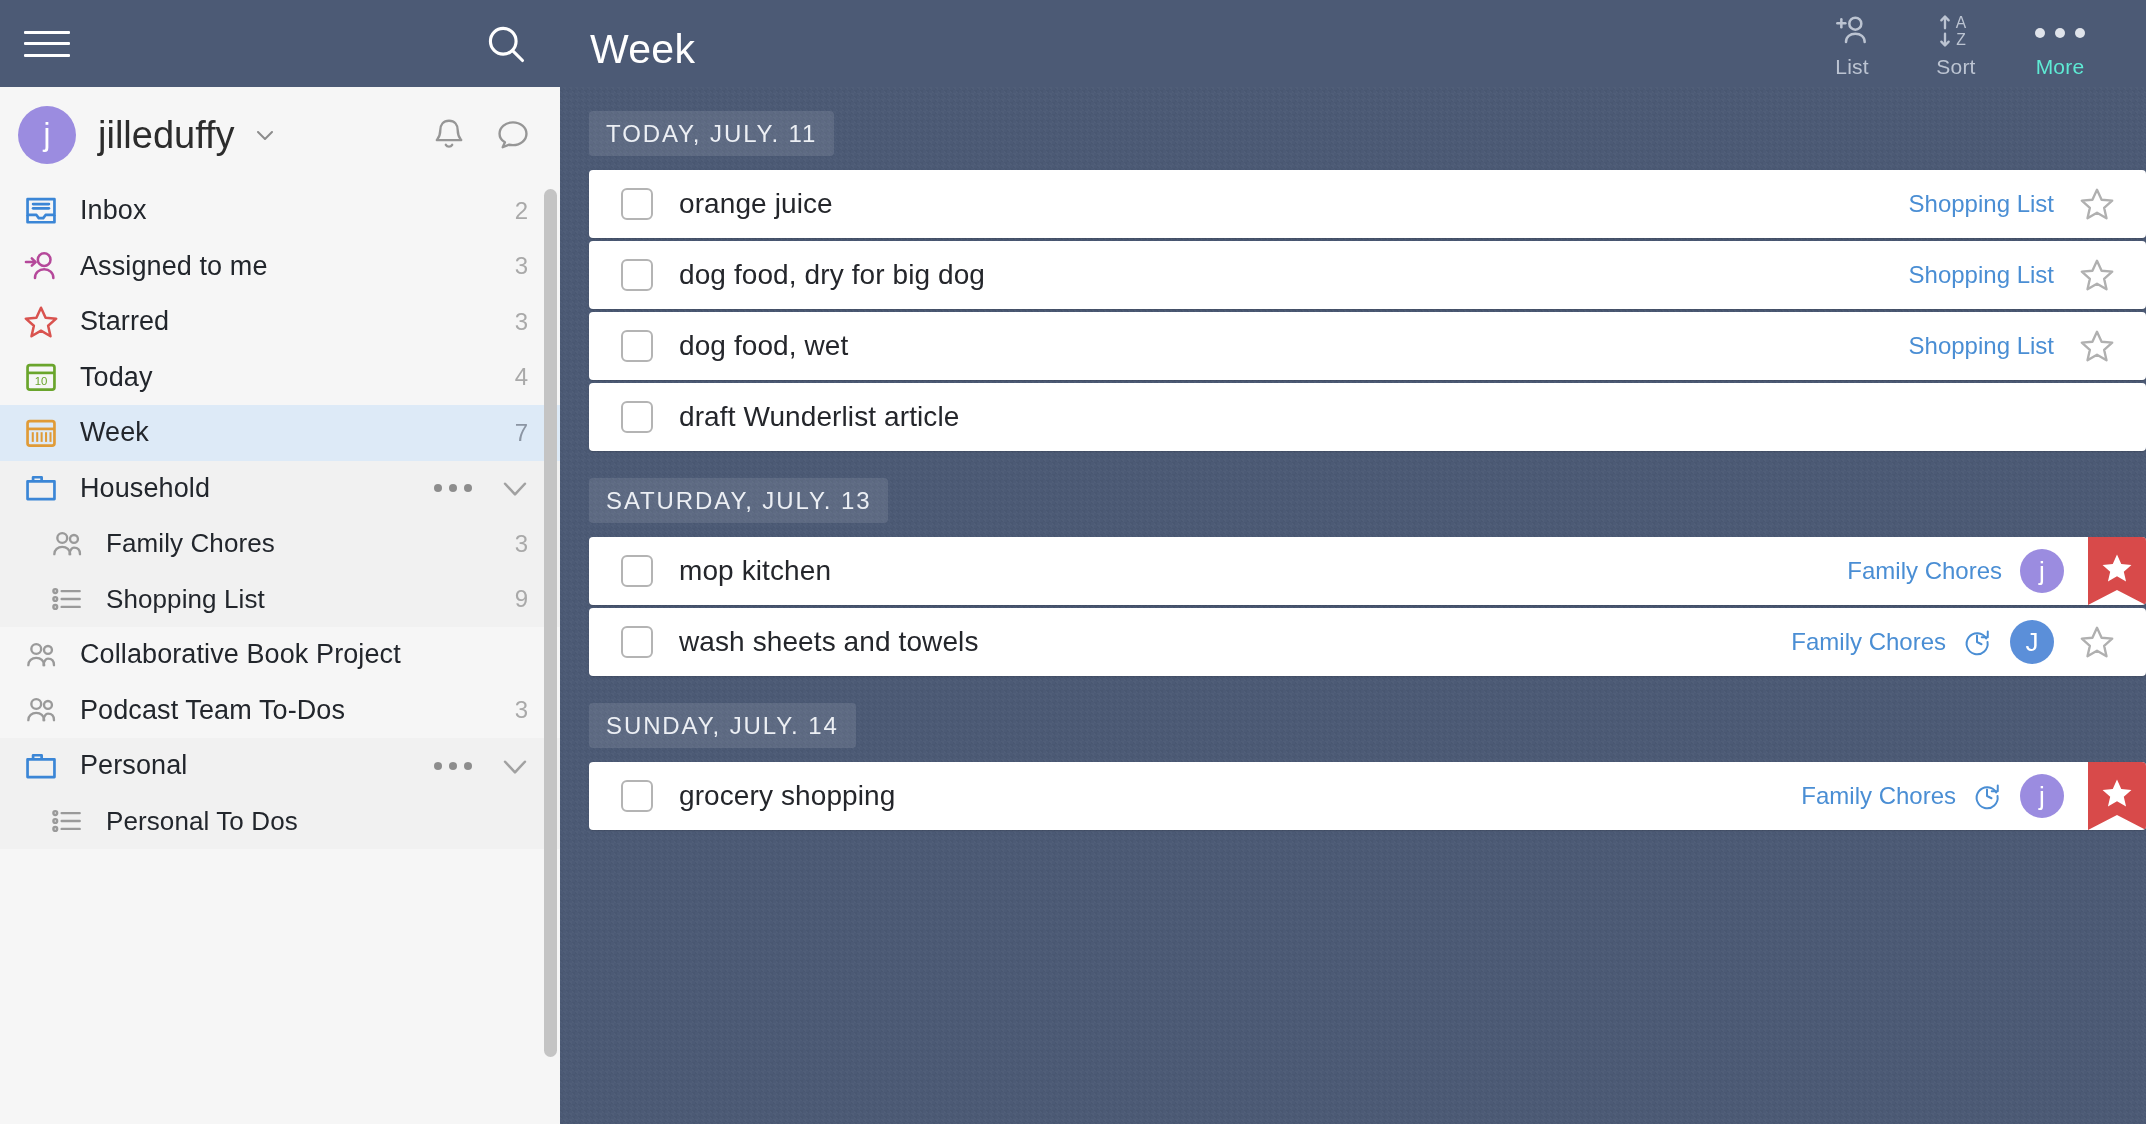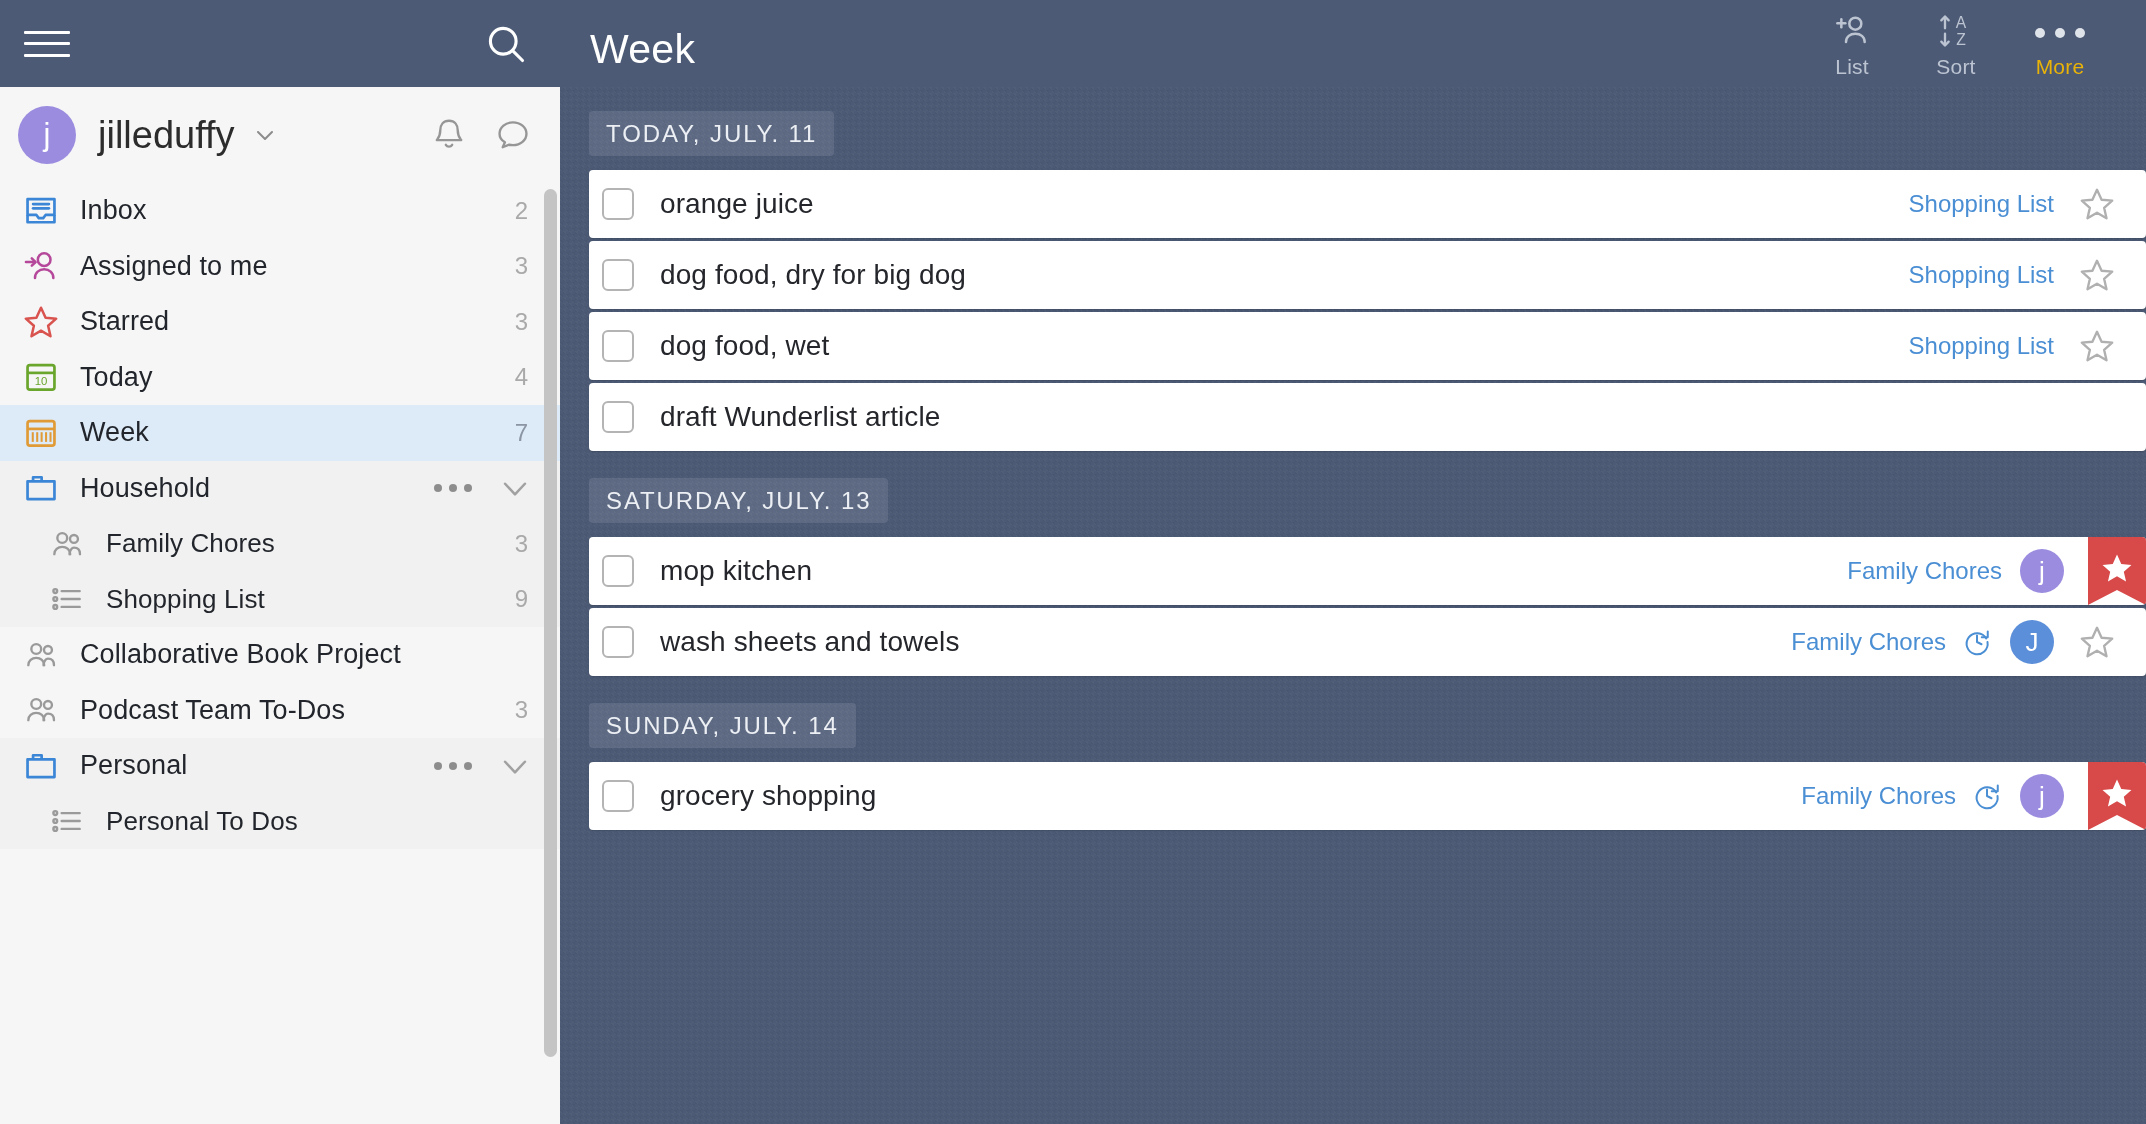--- a/index.html
+++ b/index.html
@@ -87,37 +87,37 @@
     display: flex; align-items: flex-end; padding: 0 34px 0 30px;
     position: relative; z-index: 3;
   }
   .pg-title { font-size: 41px; color: #fff; font-weight: 400;
     margin-bottom: 14px; letter-spacing: .3px; }
   .head-sp { flex: 1; }
   .hbtn { width: 104px; display: flex; flex-direction: column;
     align-items: center; cursor: pointer; padding-bottom: 8px; }
   .hbtn-ic { height: 42px; display: flex; align-items: center; justify-content: center; }
   .hbtn-lb { font-size: 21px; color: #bcc4d2; margin-top: 3px; letter-spacing: .2px; }
-  .hbtn.more .hbtn-lb { color: #eab308; }
+  .hbtn.more .hbtn-lb { color: #5eead4; }
   .dotsw { display: flex; gap: 10px; margin-top: 4px; }
   .dotsw b { width: 10px; height: 10px; border-radius: 50%; background: #dfe3ea; display: block; }
 
   .list-area { flex: 1; overflow: hidden; position: relative; z-index: 2;
     padding: 0 0 0 29px; }
 
   .date-badge {
     display: inline-block; margin: 24px 0 14px 0;
     background: rgba(255,255,255,.10);
     color: #eceff4; font-size: 24px; letter-spacing: 1.9px;
     padding: 9px 17px 8px 17px; border-radius: 4px;
   }
   .task {
     height: 68px; background: #fff; border-radius: 4px;
     display: flex; align-items: center; margin-bottom: 3px;
-    padding-left: 13px; position: relative; overflow: hidden;
+    padding-left: 32px; position: relative; overflow: hidden;
     box-shadow: 0 1px 2px rgba(0,0,0,.16); cursor: pointer;
   }
   .task-cb { width: 32px; height: 32px; border: 2px solid #b4b4b4;
     border-radius: 6px; background: #fff; flex: none; cursor: pointer; }
   .task-tt { font-size: 28px; color: #24262b; margin-left: 26px;
     white-space: nowrap; letter-spacing: .1px; }
   .task-rt { margin-left: auto; display: flex; align-items: center;
     height: 100%; padding-right: 0; }
   .list-nm { font-size: 24px; color: #4a8ed4; white-space: nowrap; cursor: pointer; }
   .rec-ic { width: 30px; height: 30px; margin-left: 16px; flex: none; }

